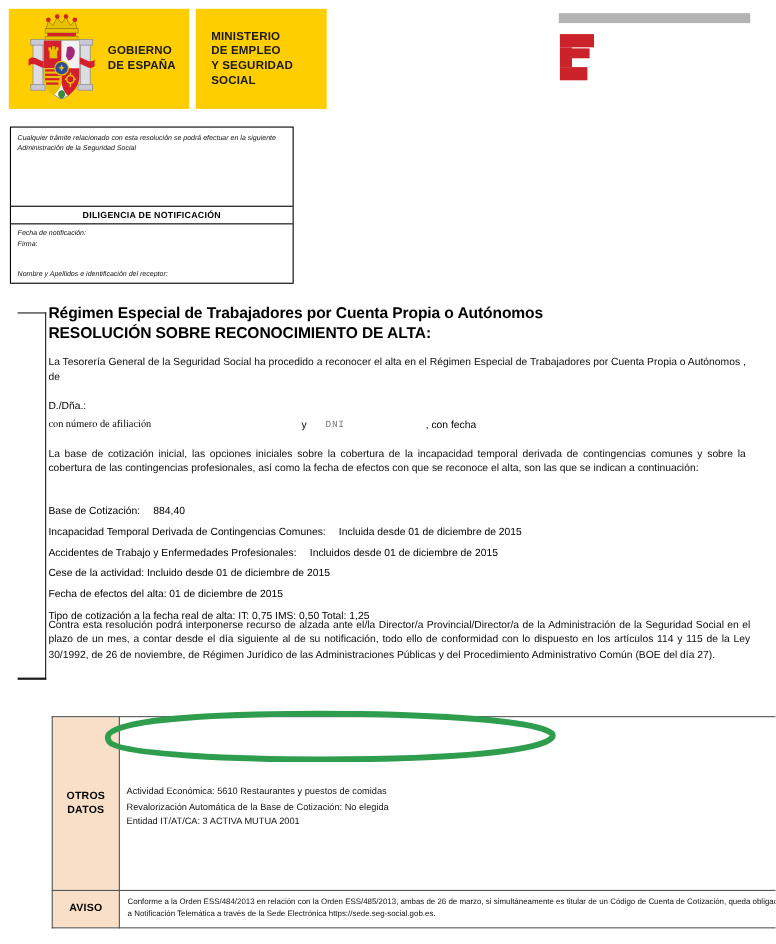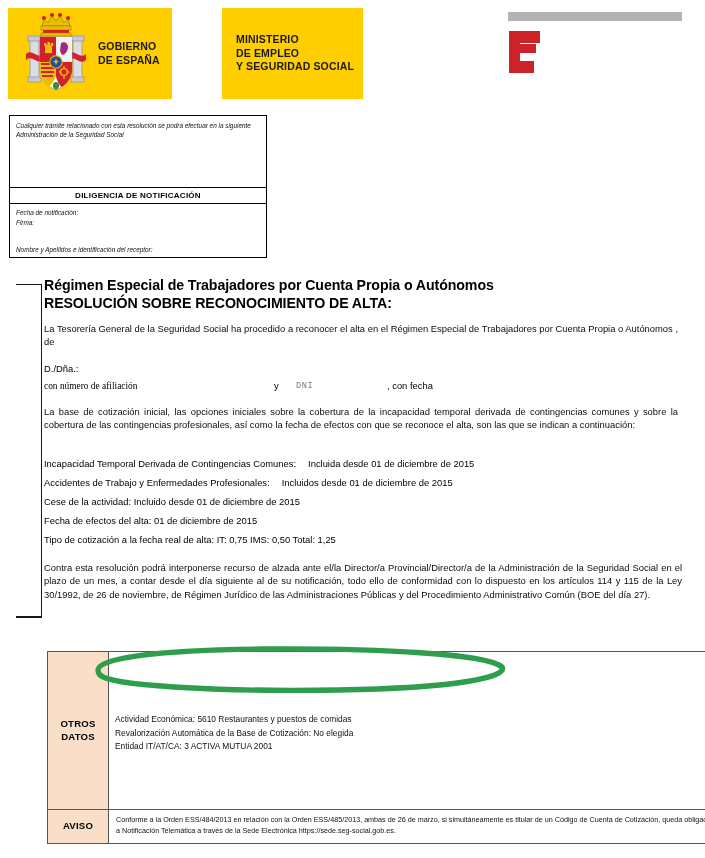--- a/index.html
+++ b/index.html
@@ -25,21 +25,21 @@
   }
   .gov-panel {
     position: absolute;
     top: 8px;
     height: 91px;
     background: #FFCE00;
     display: flex;
     align-items: center;
   }
   #gov-panel-espana { left: 8px; width: 164px; }
-  #gov-panel-ministerio { left: 178px; width: 141px; margin-left: 44px; }
+  #gov-panel-ministerio { left: 178px; width: 119px; }
 
   .coat-wrap {
     width: 72px; height: 88px;
     margin-left: 12px;
     position: relative;
     flex: 0 0 auto;
   }
   .gov-text {
     font-size: 10.5px;
     font-weight: bold;
@@ -386,20 +386,23 @@
       <span id="afil-label">con número de afiliación</span>
       <span id="afil-y">y</span>
       <span id="afil-dni">DNI</span>
       <span id="afil-confecha">, con fecha</span>
     </div>
   </div>
 
   <div class="body-para" id="base-para">La base de cotización inicial, las opciones iniciales sobre la cobertura de la incapacidad temporal derivada de contingencias comunes y sobre la cobertura de las contingencias profesionales, así como la fecha de efectos con que se reconoce el alta, son las que se indican a continuación:</div>
 
   <div id="data-list">
+    <div class="data-row">
+      <span>Base de Cotización:</span><span class="dv-wide">884,40</span>
+    </div>
     <div class="data-row">
       <span>Incapacidad Temporal Derivada de Contingencias Comunes:</span><span class="dv-wide">Incluida desde 01 de diciembre de 2015</span>
     </div>
     <div class="data-row">
       <span>Accidentes de Trabajo y Enfermedades Profesionales:</span><span class="dv-wide">Incluidos desde 01 de diciembre de 2015</span>
     </div>
     <div class="data-row">Cese de la actividad: Incluido desde 01 de diciembre de 2015</div>
     <div class="data-row">Fecha de efectos del alta: 01 de diciembre de 2015</div>
     <div class="data-row">Tipo de cotización a la fecha real de alta: IT:  0,75 IMS:  0,50 Total:  1,25</div>
   </div>

